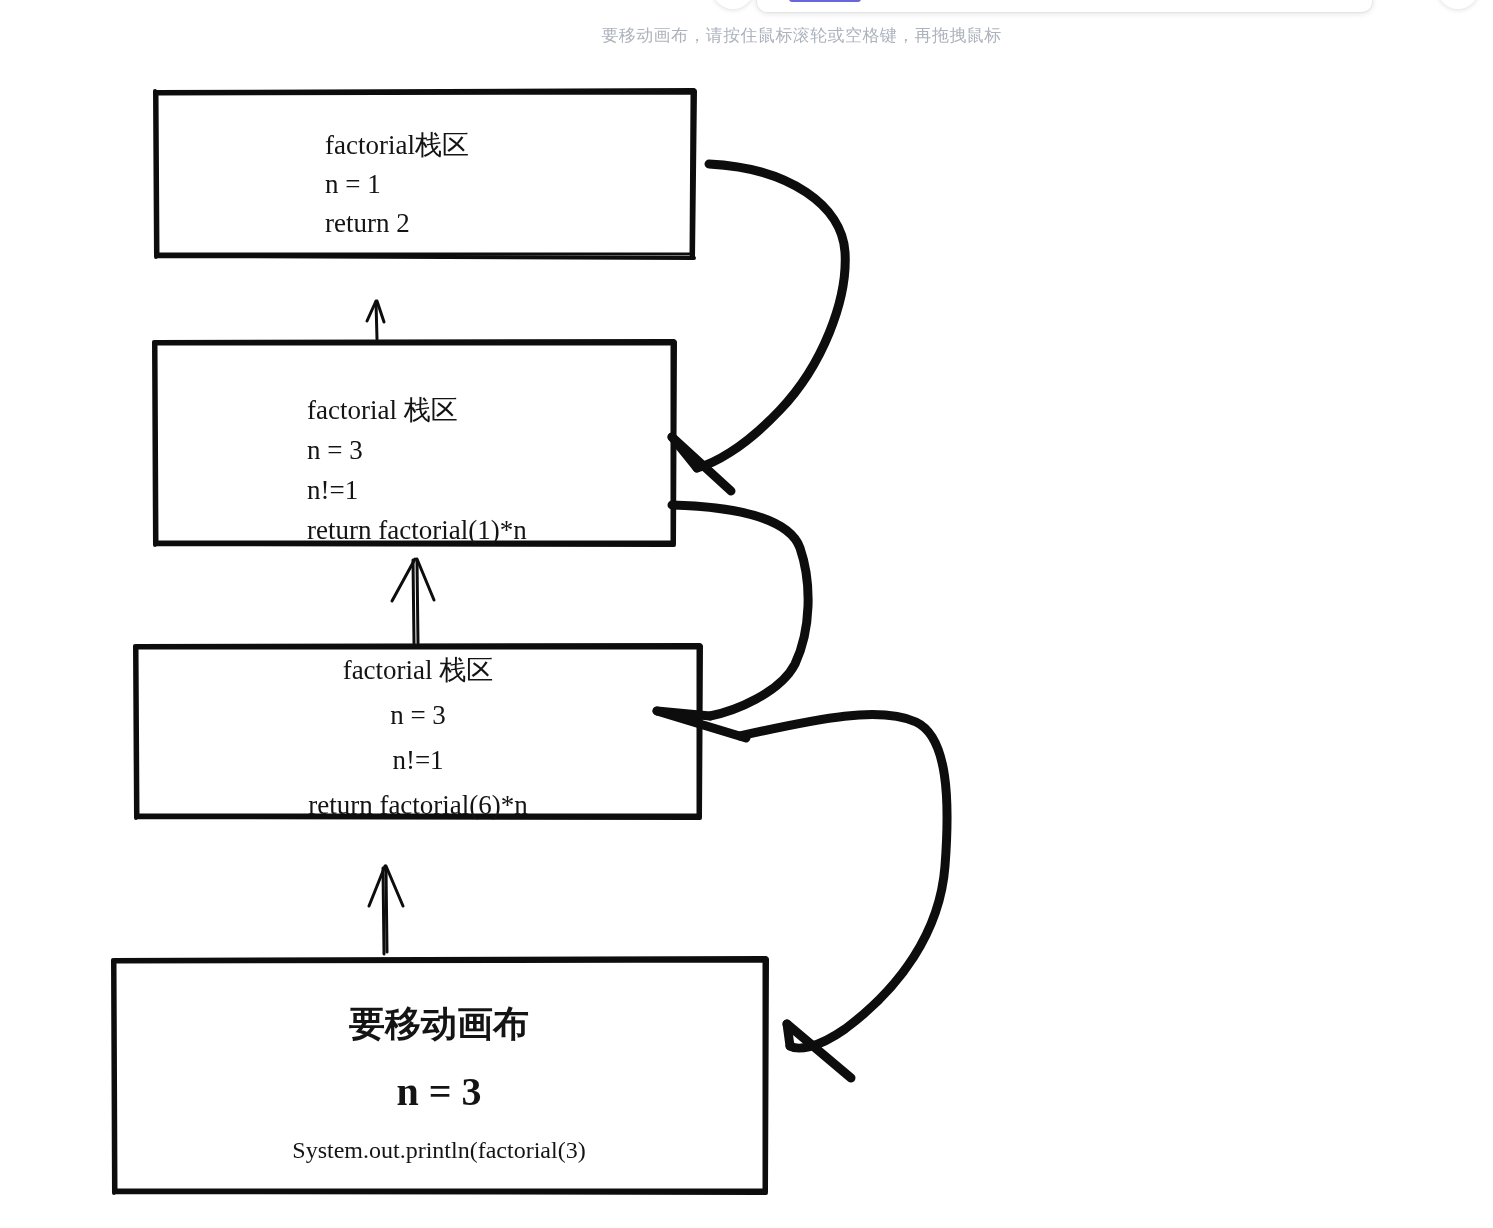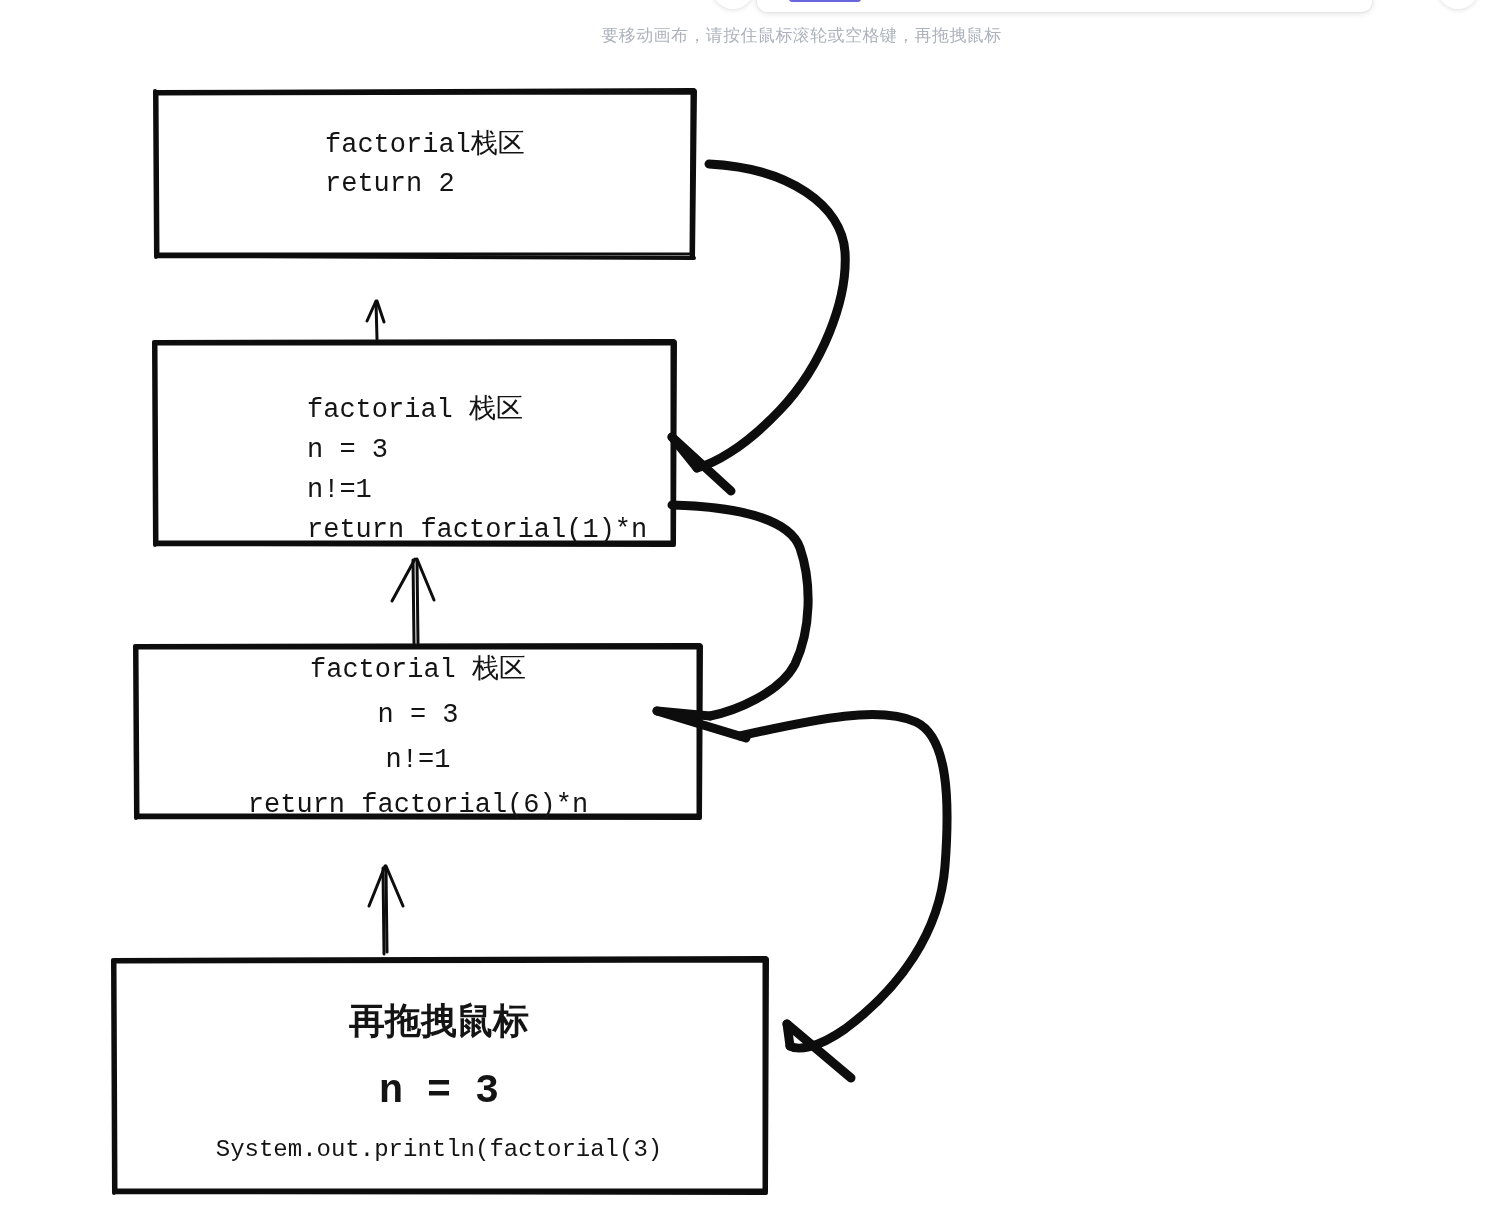--- a/index.html
+++ b/index.html
@@ -68,21 +68,21 @@
   .frame-box {
     position: absolute;
     box-sizing: border-box;
     background: transparent;
   }
   .frame-box svg { position: absolute; left: 0; top: 0; overflow: visible; }
   .frame-text {
     position: absolute;
     left: 0; top: 0; right: 0;
     color: #141414;
-    font-family: Liberation Mono, monospace;
+    font-family: Liberation Serif, serif;
     line-height: 1.0;
     white-space: nowrap;
   }
   .line { display: block; }
 
   
   #box-factorial-1 { left: 153px; top: 88px;  width: 544px; height: 172px; }
   #box-factorial-2 { left: 152px; top: 339px; width: 525px; height: 208px; }
   #box-factorial-3 { left: 133px; top: 643px; width: 570px; height: 177px; }
   #box-main        { left: 110px; top: 956px; width: 658px; height: 238px; }
@@ -126,20 +126,21 @@
 
   <div id="canvas-hint">要移动画布，请按住鼠标滚轮或空格键，再拖拽鼠标</div>
 
   <div class="frame-box" id="box-factorial-1">
     <svg width="544" height="172" viewBox="0 0 544 172" aria-hidden="true">
       <path class="stroke-mid" d="M3 4 L541 2 M542 3 L540 169 M541 170 L4 168 M3 169 L2 3"></path>
       <path class="stroke-thin" d="M5 6 L539 5 M539 7 L538 167 M537 166 L6 166 M5 166 L4 6"></path>
     </svg>
     <div class="frame-text">
       <span class="line">factorial栈区</span>
+      <span class="line">n = 1</span>
       <span class="line">return 2</span>
     </div>
   </div>
 
   <div class="frame-box" id="box-factorial-2">
     <svg width="525" height="208" viewBox="0 0 525 208" aria-hidden="true">
       <path class="stroke-mid" d="M3 3 L522 2 M523 3 L522 205 M522 206 L4 205 M3 206 L2 3"></path>
       <path class="stroke-thin" d="M5 5 L520 5 M520 7 L520 203 M519 203 L6 203 M5 203 L4 6"></path>
     </svg>
     <div class="frame-text">
@@ -162,21 +163,21 @@
       <span class="line">return factorial(6)*n</span>
     </div>
   </div>
 
   <div class="frame-box" id="box-main">
     <svg width="658" height="238" viewBox="0 0 658 238" aria-hidden="true">
       <path class="stroke-mid" d="M4 4 L656 2 M657 3 L656 236 M656 237 L5 236 M4 237 L3 4"></path>
       <path class="stroke-thin" d="M6 6 L654 5 M654 7 L654 234 M653 234 L7 234 M6 234 L5 7"></path>
     </svg>
     <div class="frame-text">
-      <span class="line line-title">再拖拽鼠标</span>
+      <span class="line line-title">要移动画布</span>
       <span class="line line-n">n = 3</span>
       <span class="line line-call">System.out.println(factorial(3)</span>
     </div>
   </div>
 
   <svg id="arrow-layer" viewBox="0 0 1493 1228" aria-hidden="true">
 
     <g>
       <path class="stroke-thin" d="M377 339 L376 302"></path>
       <path class="stroke-thin" d="M376 301 L367 321"></path>

